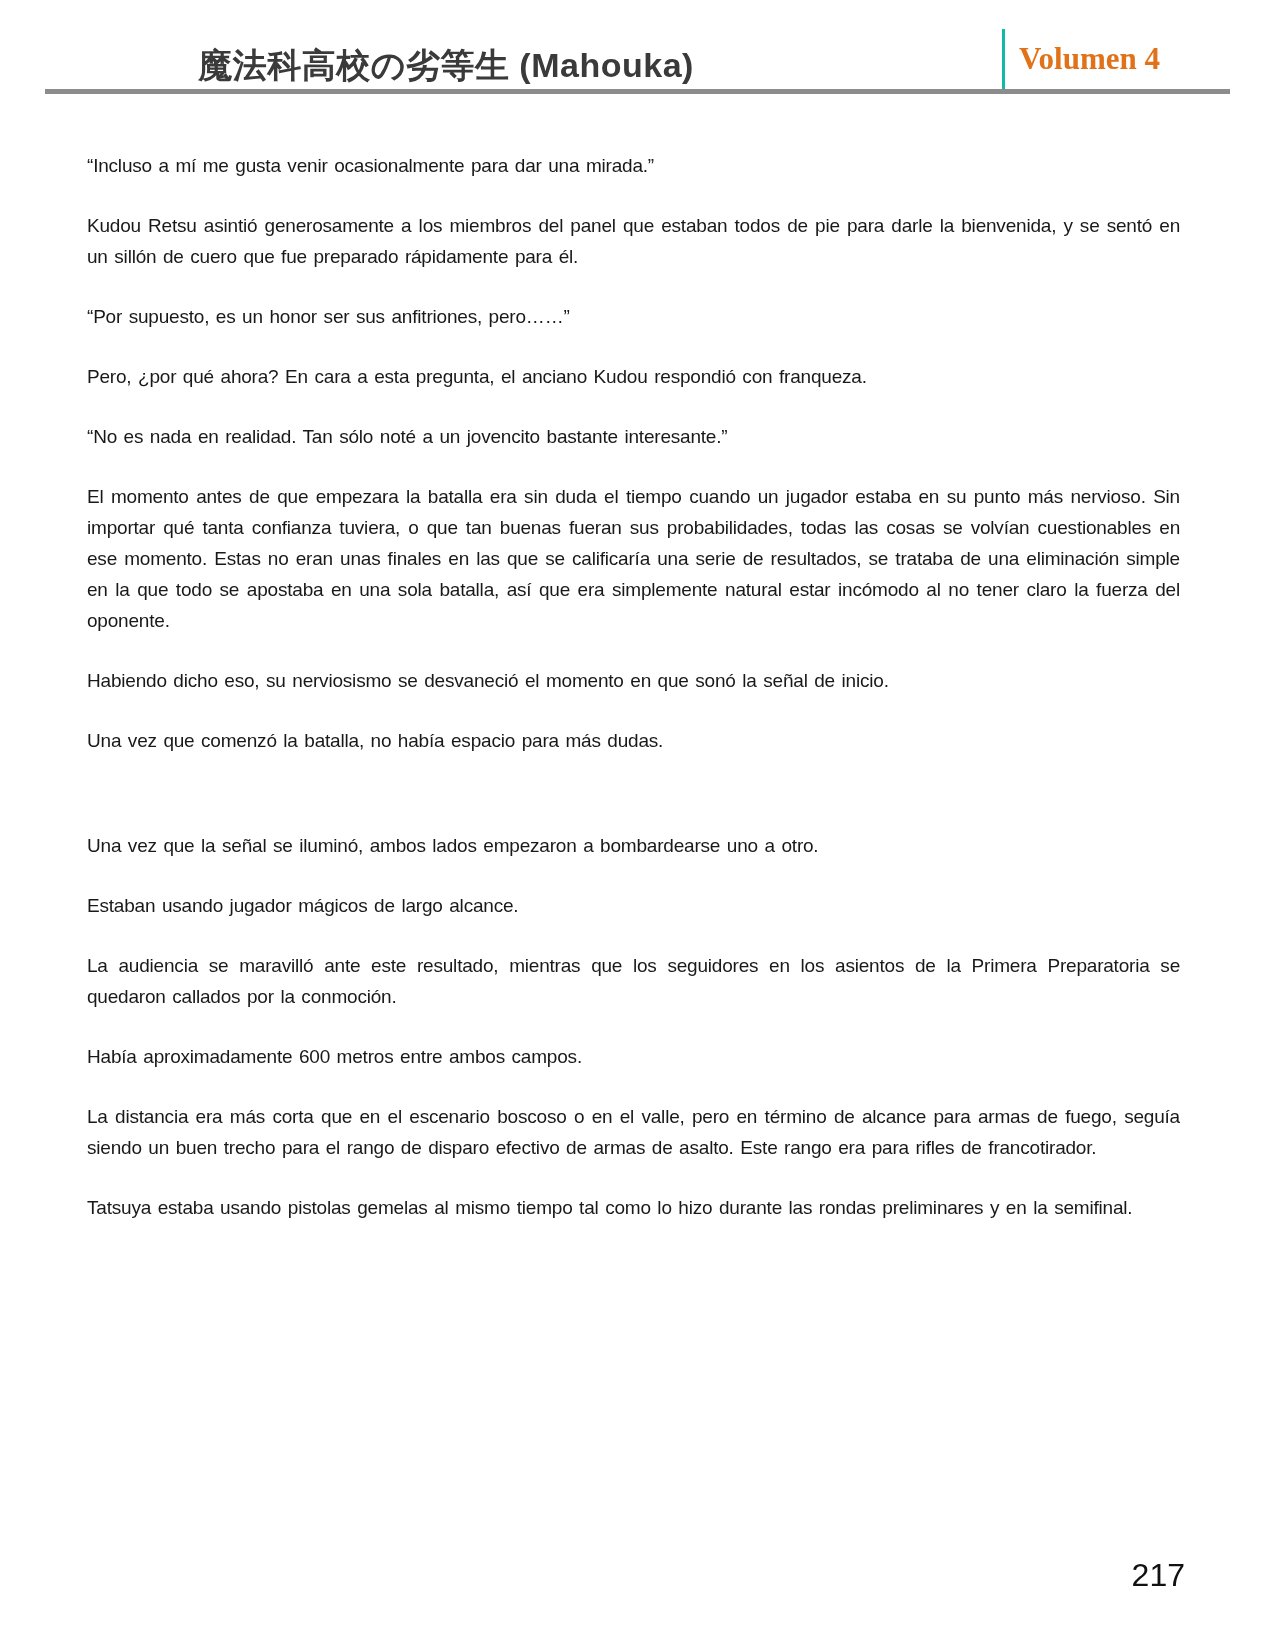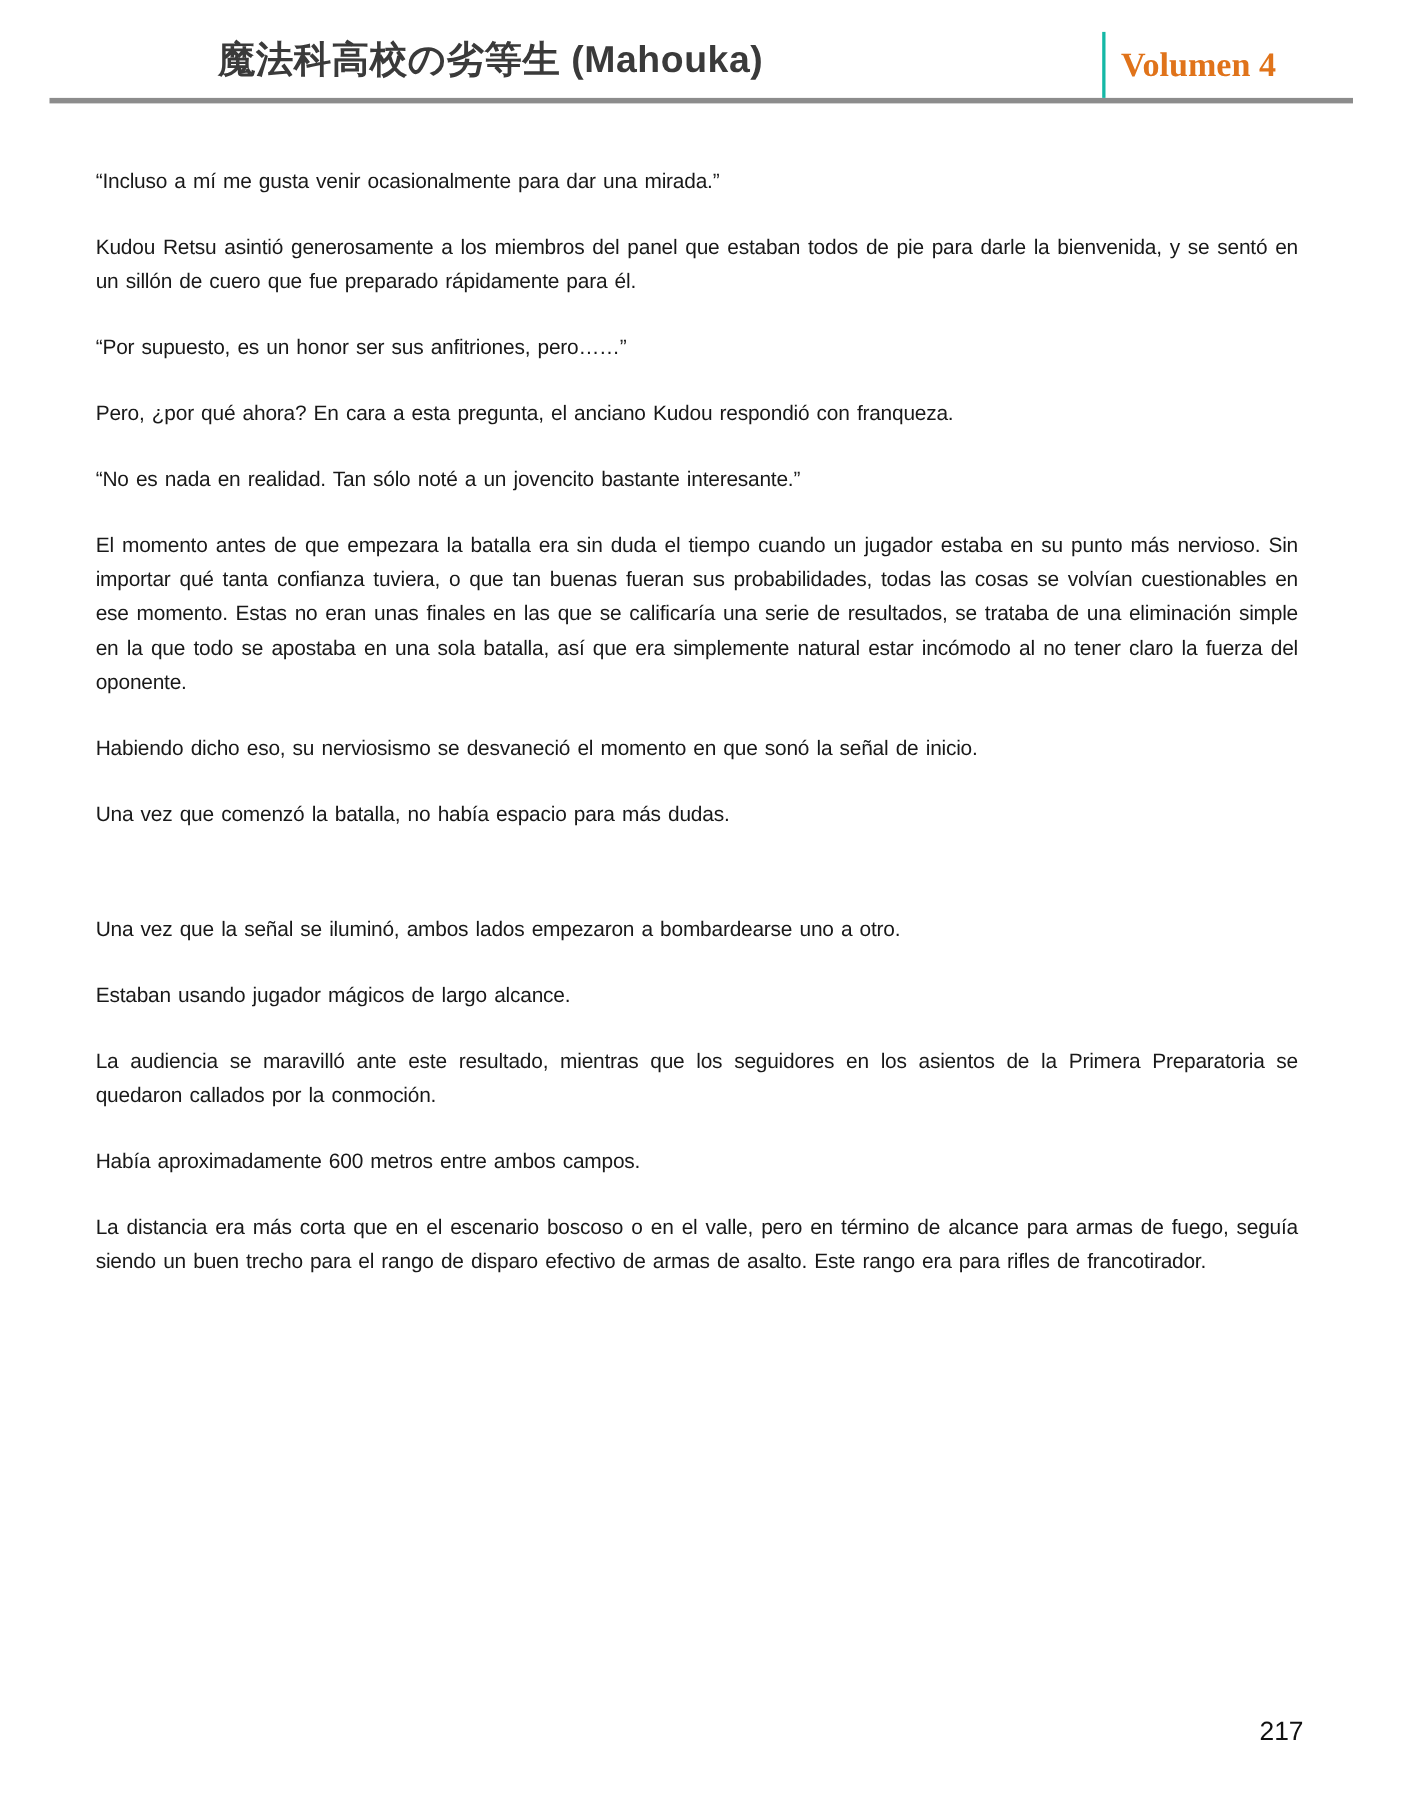--- a/index.html
+++ b/index.html
@@ -26,21 +26,21 @@
     border-bottom: 5px solid #8c8c8c;
     display: flex;
     align-items: stretch;
   }
   .header-title-cell {
     flex: 1;
     display: flex;
     align-items: flex-end;
     justify-content: center;
     padding-right: 155px;
-    padding-bottom: 12px;
+    padding-bottom: 0;
   }
   .doc-title {
     font-size: 34px;
     font-weight: bold;
     color: #3a3a3a;
     letter-spacing: 0.5px;
     white-space: nowrap;
   }
   .header-volume-cell {
     width: 228px;
@@ -78,21 +78,21 @@
   }
   .content p.section-end {
     margin-bottom: 74px;
   }
 
   
   .page-number {
     position: absolute;
     top: 1560px;
     right: 90px;
-    font-size: 24px;
+    font-size: 32px;
     line-height: 30px;
     color: #111111;
   }
 </style>
 </head>
 <body>
 
 <div class="page">
 
   <div class="header">
@@ -111,17 +111,18 @@
     <p>Pero, ¿por qué ahora? En cara a esta pregunta, el anciano Kudou respondió con franqueza.</p>
     <p>“No es nada en realidad. Tan sólo noté a un jovencito bastante interesante.”</p>
     <p>El momento antes de que empezara la batalla era sin duda el tiempo cuando un jugador estaba en su punto más nervioso. Sin importar qué tanta confianza tuviera, o que tan buenas fueran sus probabilidades, todas las cosas se volvían cuestionables en ese momento. Estas no eran unas finales en las que se calificaría una serie de resultados, se trataba de una eliminación simple en la que todo se apostaba en una sola batalla, así que era simplemente natural estar incómodo al no tener claro la fuerza del oponente.</p>
     <p>Habiendo dicho eso, su nerviosismo se desvaneció el momento en que sonó la señal de inicio.</p>
     <p class="section-end">Una vez que comenzó la batalla, no había espacio para más dudas.</p>
     <p>Una vez que la señal se iluminó, ambos lados empezaron a bombardearse uno a otro.</p>
     <p>Estaban usando jugador mágicos de largo alcance.</p>
     <p>La audiencia se maravilló ante este resultado, mientras que los seguidores en los asientos de la Primera Preparatoria se quedaron callados por la conmoción.</p>
     <p>Había aproximadamente 600 metros entre ambos campos.</p>
     <p>La distancia era más corta que en el escenario boscoso o en el valle, pero en término de alcance para armas de fuego, seguía siendo un buen trecho para el rango de disparo efectivo de armas de asalto. Este rango era para rifles de francotirador.</p>
+    <p>Tatsuya estaba usando pistolas gemelas al mismo tiempo tal como lo hizo durante las rondas preliminares y en la semifinal.</p>
   </div>
 
   <div class="page-number">217</div>
 
 </div>
 
 </body></html>

